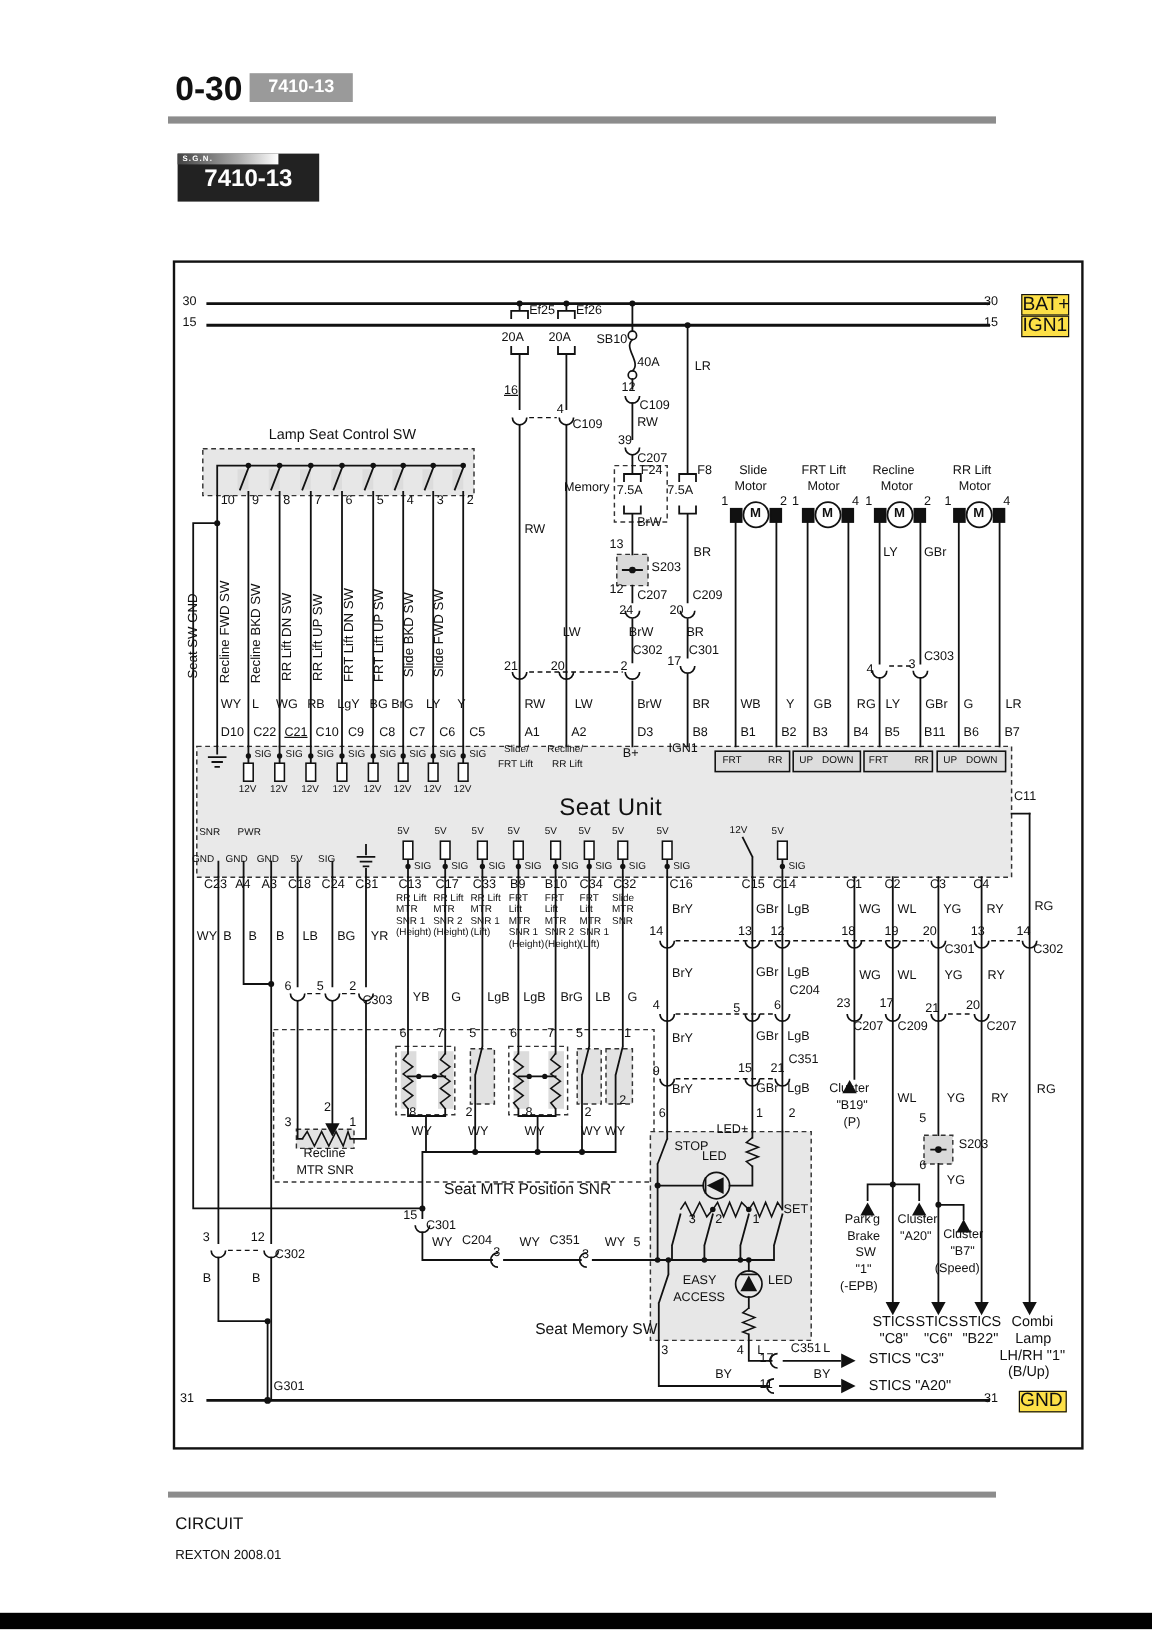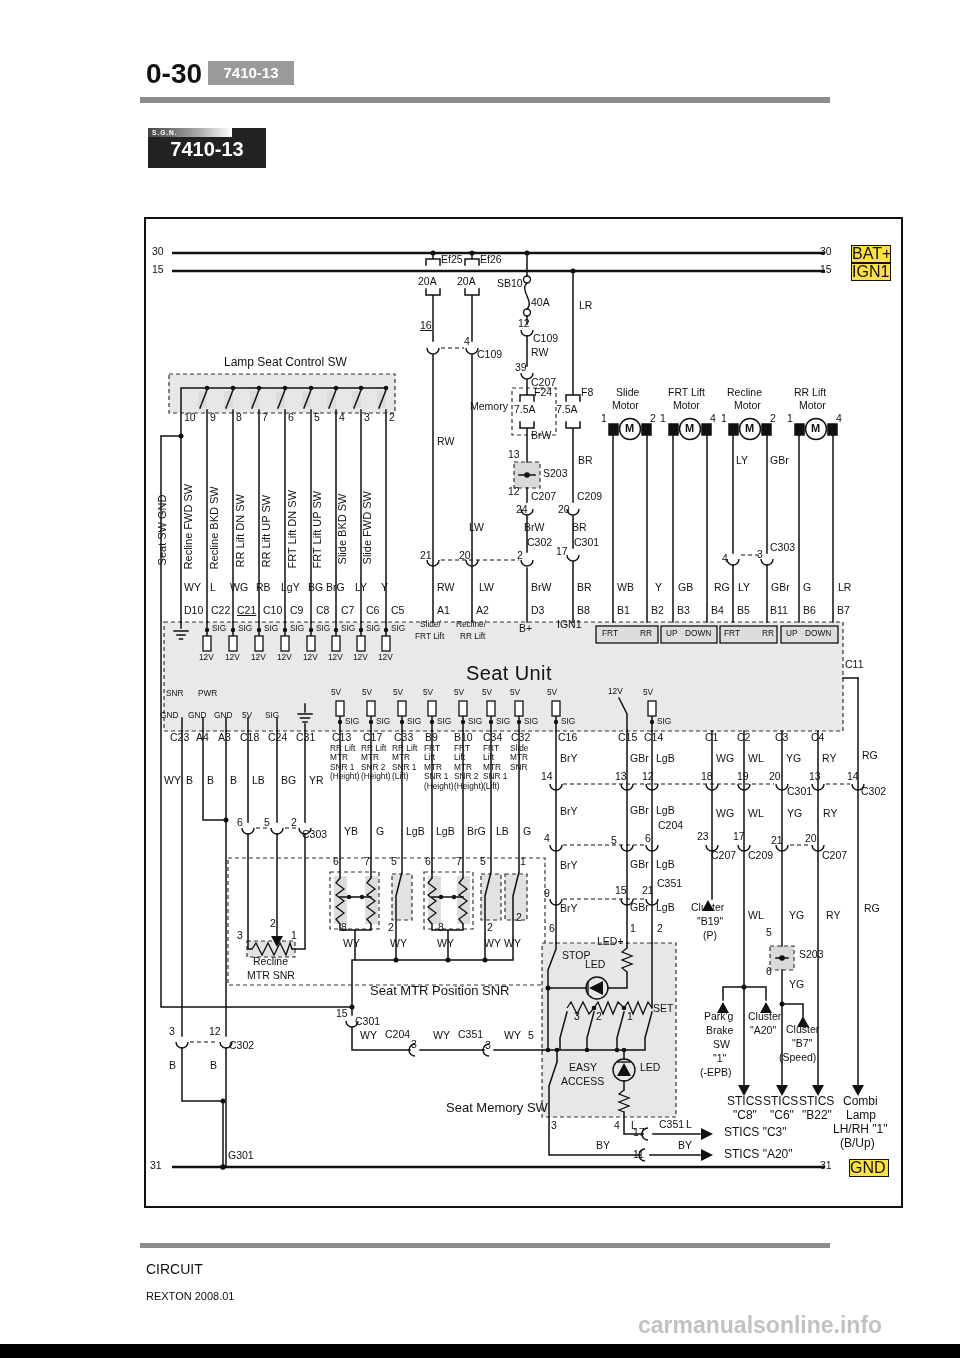--- a/index.html
+++ b/index.html
@@ -712,15 +712,14 @@
       <span class="L g" style="left: 840px; top: 1137px;">(B/Up)</span>
     </div>
 
   <div class="sbox" style="left:851px;top:245px;">BAT+</div>
   <div class="sbox" style="left:851px;top:263px;">IGN1</div>
   <div class="sbox" style="left:849px;top:1159px;">GND</div>
 
   <div class="abs rule bot"></div>
   <div class="abs footer-circuit">CIRCUIT</div>
   <div class="abs footer-model">REXTON 2008.01</div>
-  <div class="abs watermark">carmanualsonline.info</div>
   <div class="abs blackbar"></div>
 </div>
 
 </body></html>

